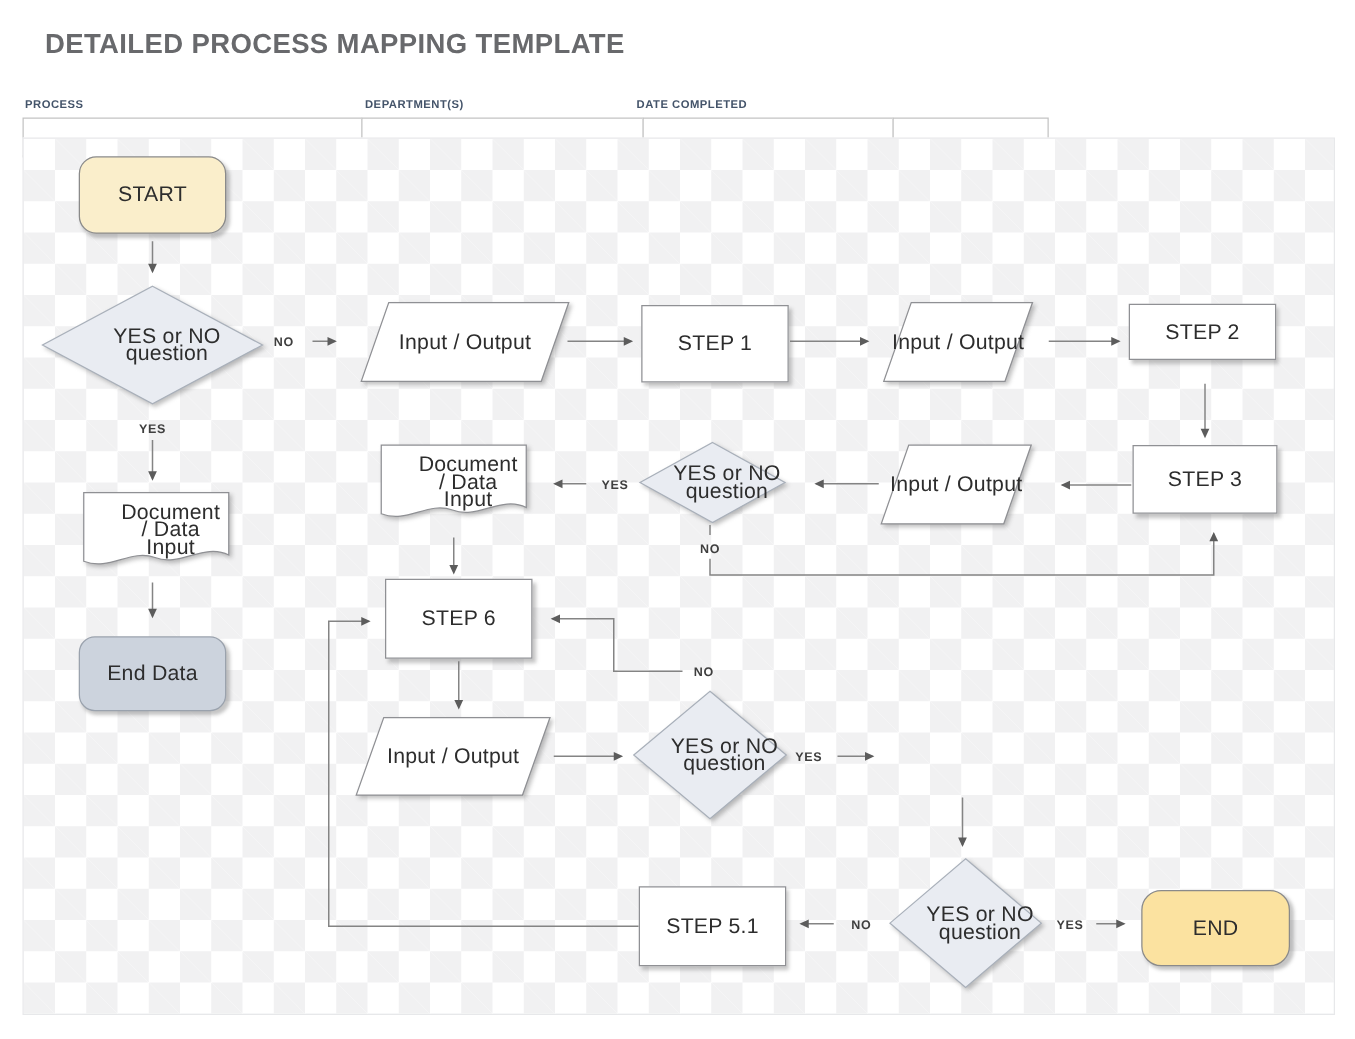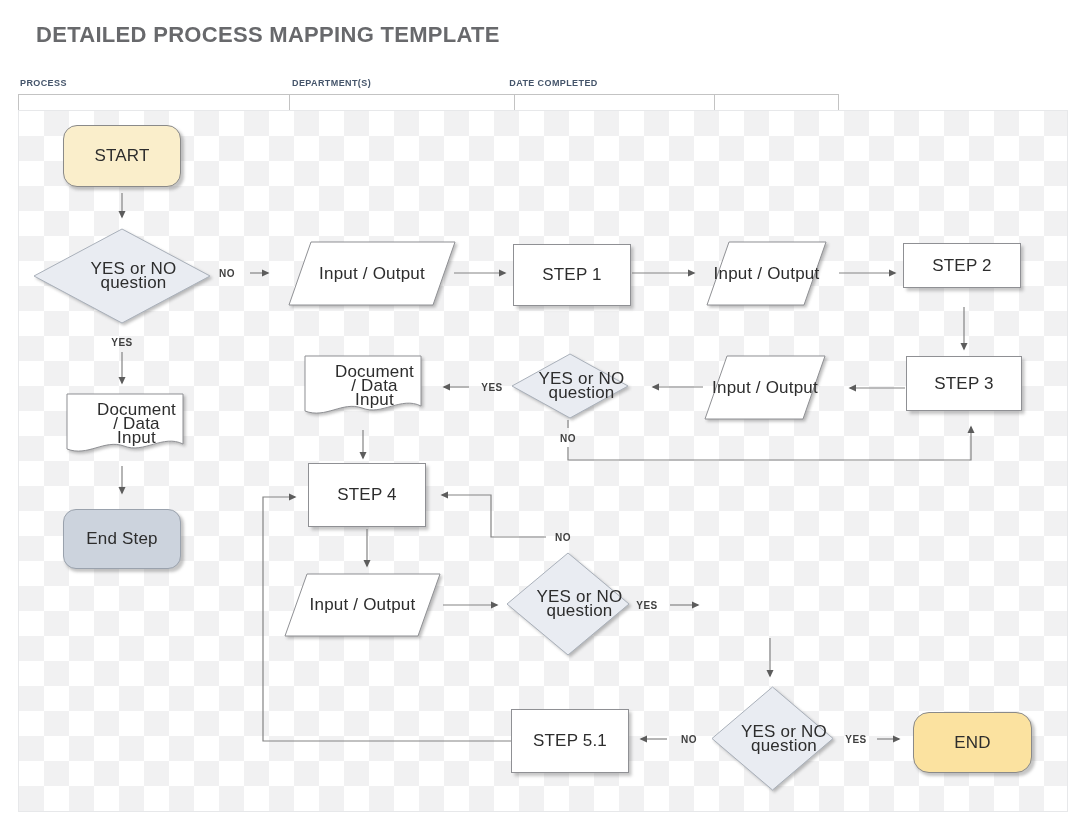--- a/index.html
+++ b/index.html
@@ -181,21 +181,21 @@
   </div>
 
   <div class="node doc-node" style="left:285px;top:244px;width:118px;height:70px">
     <svg viewBox="0 0 118 70" preserveAspectRatio="none">
         <path class="shape-fill" d="M1,1 L117,1 L117,51 C97,41 78,61 58,53 C38,46 22,64 1,56 Z"></path>
       </svg>
     <span class="node-label dlabel">Document / Data Input</span>
   </div>
 
   <div class="node rect-node" style="left:289px;top:352px;width:118px;height:64px">
-    <span class="node-label">STEP 4</span>
+    <span class="node-label">STEP 6</span>
   </div>
 
   <div class="node" style="left:265px;top:462px;width:157px;height:64px">
     <svg viewBox="0 0 157 64" preserveAspectRatio="none">
         <polygon class="shape-fill" points="23,1 156,1 134,63 1,63"></polygon>
       </svg>
     <span class="node-label">Input / Output</span>
   </div>
 
   <div class="node" style="left:487px;top:441px;width:124px;height:104px">
@@ -222,16 +222,16 @@
   </div>
 
   <div class="node doc-node" style="left:47px;top:282px;width:118px;height:70px">
     <svg viewBox="0 0 118 70" preserveAspectRatio="none">
         <path class="shape-fill" d="M1,1 L117,1 L117,51 C97,41 78,61 58,53 C38,46 22,64 1,56 Z"></path>
       </svg>
     <span class="node-label dlabel">Document / Data Input</span>
   </div>
 
   <div class="node term-endstep" style="left:44px;top:398px;width:118px;height:60px">
-    <span class="node-label">End Step</span>
+    <span class="node-label">End Data</span>
   </div>
 
 </div>
 
 </body></html>

